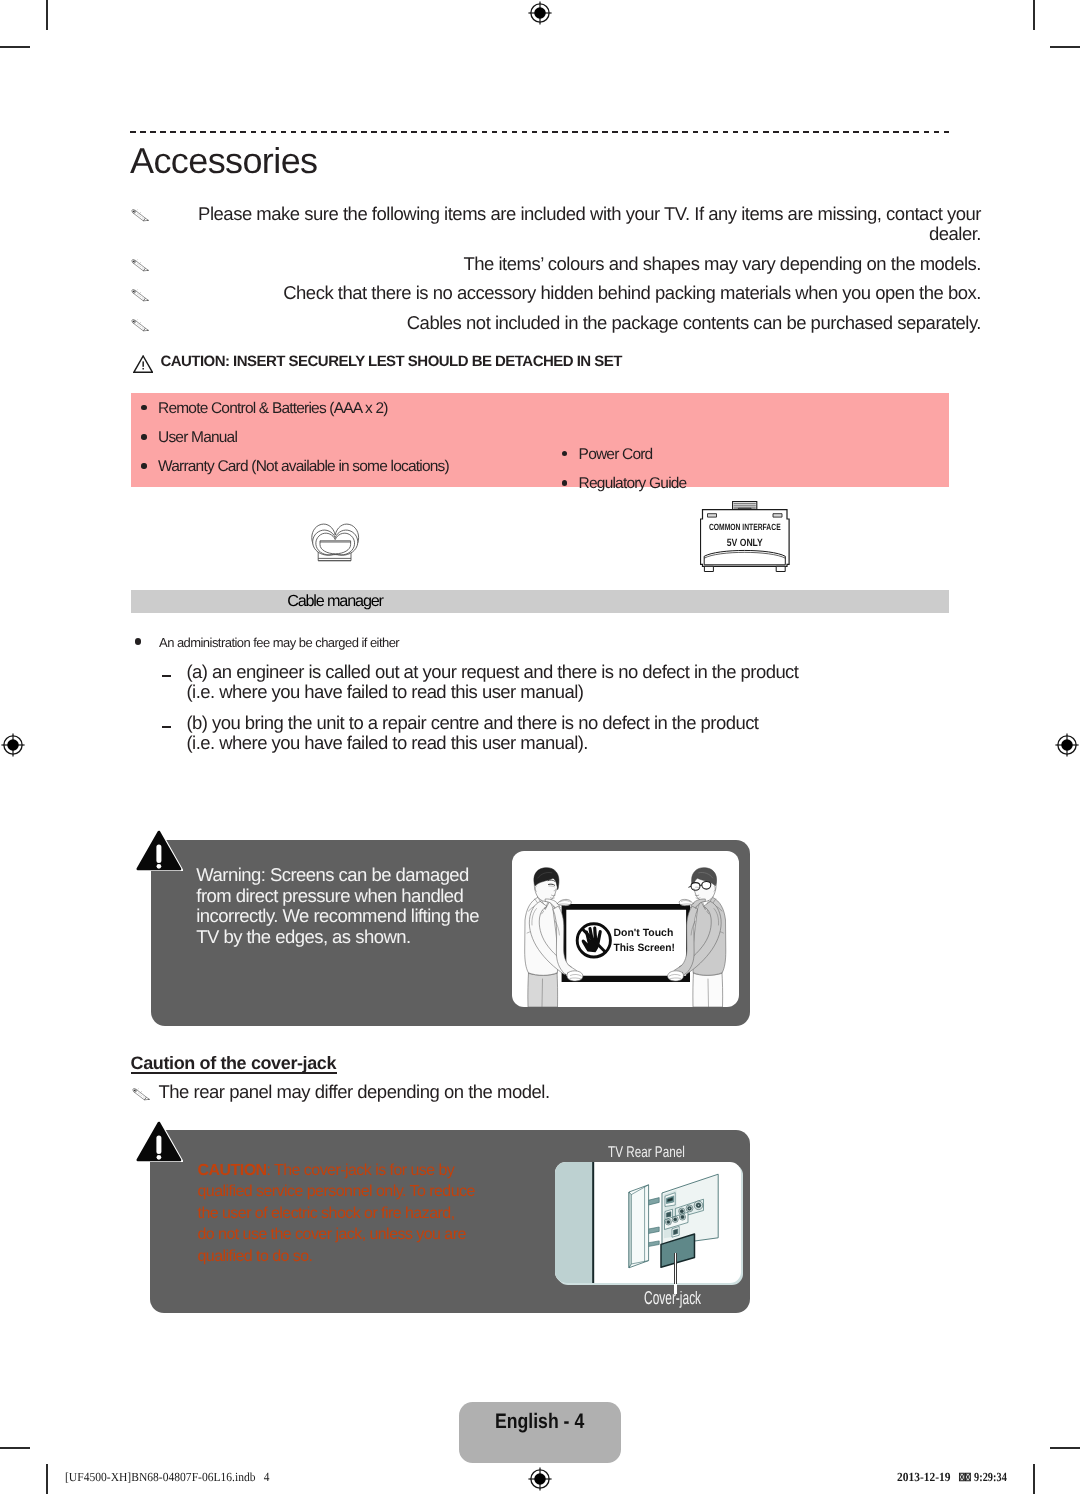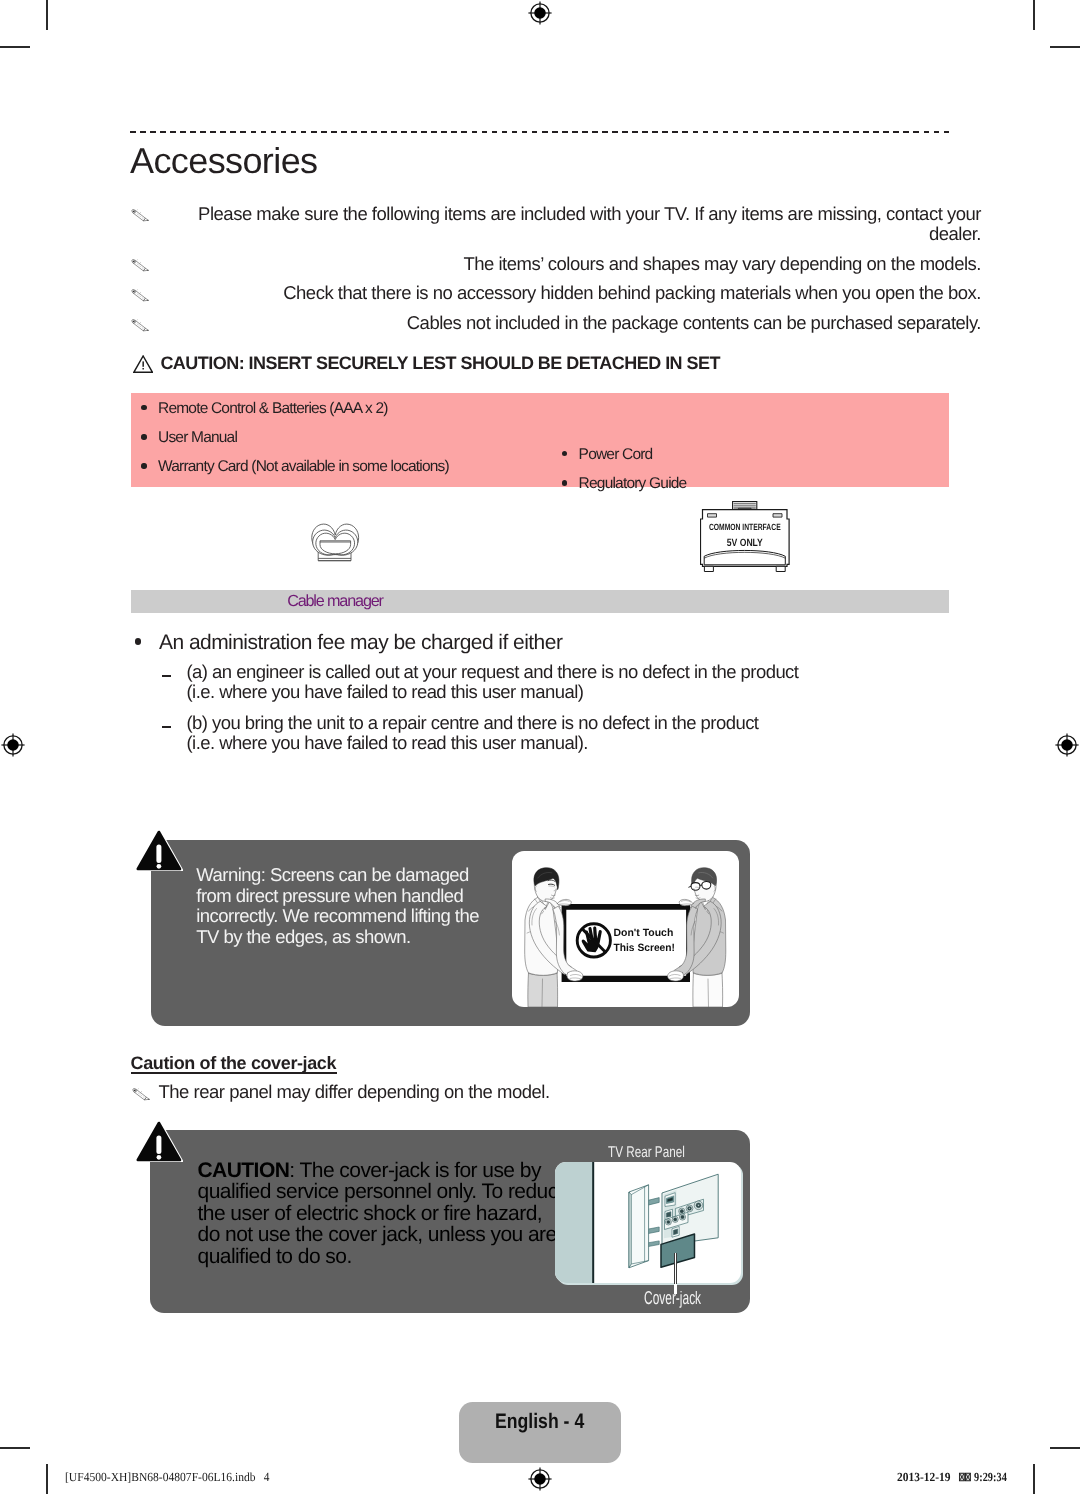--- a/index.html
+++ b/index.html
@@ -10,48 +10,48 @@
   .cm{position:absolute;background:#2b2b2b;}
   .regmark{position:absolute;width:24px;height:24px;}
   .dashline{position:absolute;left:130.1px;top:130.8px;width:819.3px;height:2.4px;
     background:repeating-linear-gradient(to right,#231f20 0px,#231f20 5.7px,transparent 5.7px,transparent 10.0447px);}
   h1.heading{position:absolute;left:130px;top:140.5px;margin:0;font-weight:400;font-size:36px;
     letter-spacing:-0.6px;line-height:40px;color:#231f20;}
   .notes{position:absolute;left:131px;top:203.5px;width:850px;text-align:right;}
   .note{position:relative;padding-left:27px;font-size:18.5px;letter-spacing:-0.49px;line-height:20.5px;
     margin-bottom:9.2px;color:#231f20;}
   .note .pen{position:absolute;left:0px;top:3.5px;width:18.5px;height:14px;}
-  .cautionhead{position:absolute;left:132.6px;top:352.5px;font-size:18px;letter-spacing:-0.53px;font-weight:bold;color:#231f20;
+  .cautionhead{position:absolute;left:132.6px;top:352.5px;font-size:15px;letter-spacing:-0.53px;font-weight:bold;color:#231f20;
     display:flex;align-items:flex-start;gap:7.5px;}
   .cautionhead svg{flex:none;margin-top:2.5px;}
   .graybox{position:absolute;left:130.5px;top:392.8px;width:818.3px;height:94px;background:#fca5a5;}
   .gcol{position:absolute;top:0;width:420px;}
   .gitem{position:relative;font-size:15.5px;letter-spacing:-0.8px;line-height:17px;padding-left:27.5px;color:#231f20;}
   .gitem:before{content:"";position:absolute;left:10.9px;top:5.1px;width:5.3px;height:5.3px;border-radius:50%;background:#231f20;}
   .partsrow{position:absolute;left:130.5px;top:487px;width:818px;height:104px;}
   .partcell{position:absolute;top:0;width:409px;height:104px;}
   .partlabelbar{position:absolute;left:130.5px;top:590.3px;width:818.3px;height:22.3px;background:#cccccc;}
   .partlabel{position:absolute;top:0;width:409px;height:22px;display:flex;align-items:center;justify-content:center;
-    font-size:16.2px;letter-spacing:-1.15px;color:#701a75;padding-bottom:2px;}
+    font-size:16.2px;letter-spacing:-1.15px;color:#000000;padding-bottom:2px;}
   .admin{position:absolute;left:130px;top:631px;width:880px;height:180px;}
-  .abul{position:absolute;left:0;padding-left:29px;font-size:21px;letter-spacing:-0.545px;line-height:20.3px;color:#231f20;white-space:nowrap;}
+  .abul{position:absolute;left:0;padding-left:29px;font-size:13px;letter-spacing:-0.545px;line-height:20.3px;color:#231f20;white-space:nowrap;}
   .abul:before{content:"";position:absolute;left:4.6px;top:5.6px;width:6.7px;height:6.7px;border-radius:50%;background:#231f20;}
   .adash{position:absolute;left:0;padding-left:56.5px;font-size:18.5px;letter-spacing:-0.545px;line-height:20.3px;color:#231f20;white-space:nowrap;}
   .adash:before{content:"";position:absolute;left:31.9px;top:13.5px;width:9.6px;height:2.1px;background:#231f20;}
   .warnbox{position:absolute;left:151.2px;top:840.3px;width:599.2px;height:185.6px;background:#606060;border-radius:14px;}
   .warntri{position:absolute;left:134.8px;top:827.7px;}
   .warntext{position:absolute;left:196.3px;top:865.1px;font-size:18.5px;letter-spacing:-0.54px;line-height:20.6px;color:#f2f2f2;}
   .warnpic{position:absolute;left:512px;top:850.5px;width:226.5px;height:156px;background:#fff;border-radius:12px;overflow:hidden;}
   .cjtitle{position:absolute;left:130.6px;top:1054px;font-size:18px;letter-spacing:-0.38px;font-weight:bold;
     color:#231f20;display:inline-block;line-height:19px;}
   .cjuline{position:absolute;left:130.6px;top:1072.4px;width:206px;height:2.1px;background:#231f20;}
   .cjnote{position:absolute;left:131.5px;top:1082px;width:600px;margin-bottom:0;}
   .cjbox{position:absolute;left:150px;top:1130.3px;width:600.3px;height:182.8px;background:#606060;border-radius:14px;}
   .cjtri{position:absolute;left:134.8px;top:1118.8px;}
-  .cjtext{position:absolute;left:197.5px;top:1159.8px;font-size:21px;letter-spacing:-0.55px;line-height:21.5px;color:#000000;}
+  .cjtext{position:absolute;left:197.5px;top:1159.8px;font-size:16px;letter-spacing:-0.55px;line-height:21.5px;color:#c2410c;}
   .cjtext .cjb{font-weight:bold;}
   .cjpaneltitle{position:absolute;left:608.1px;top:1143.1px;}
   .cjpicshadow{position:absolute;left:557.4px;top:1163.6px;width:186.1px;height:121.6px;border-radius:11px;background:#cfe0e0;}
   .cjpic{position:absolute;left:554.6px;top:1161.9px;width:186.1px;height:121.6px;border-radius:11px;overflow:hidden;}
   .cjleader{position:absolute;left:674.3px;top:1252.5px;width:3.2px;height:41px;background:#fff;
     border-left:0.8px solid #3a3a3a;border-right:0.8px solid #3a3a3a;box-sizing:border-box;}
   .cjleader2{position:absolute;left:674.3px;top:1283.5px;width:3.2px;height:10.5px;background:#fff;}
   .cjlabel{position:absolute;left:643.7px;top:1290.5px;}
   .footbadge{position:absolute;left:459.3px;top:1401.7px;width:161.3px;height:61.4px;background:#b0b0b0;border-radius:13.5px;}
   .footbadgetext{position:absolute;left:495.4px;top:1412px;}

